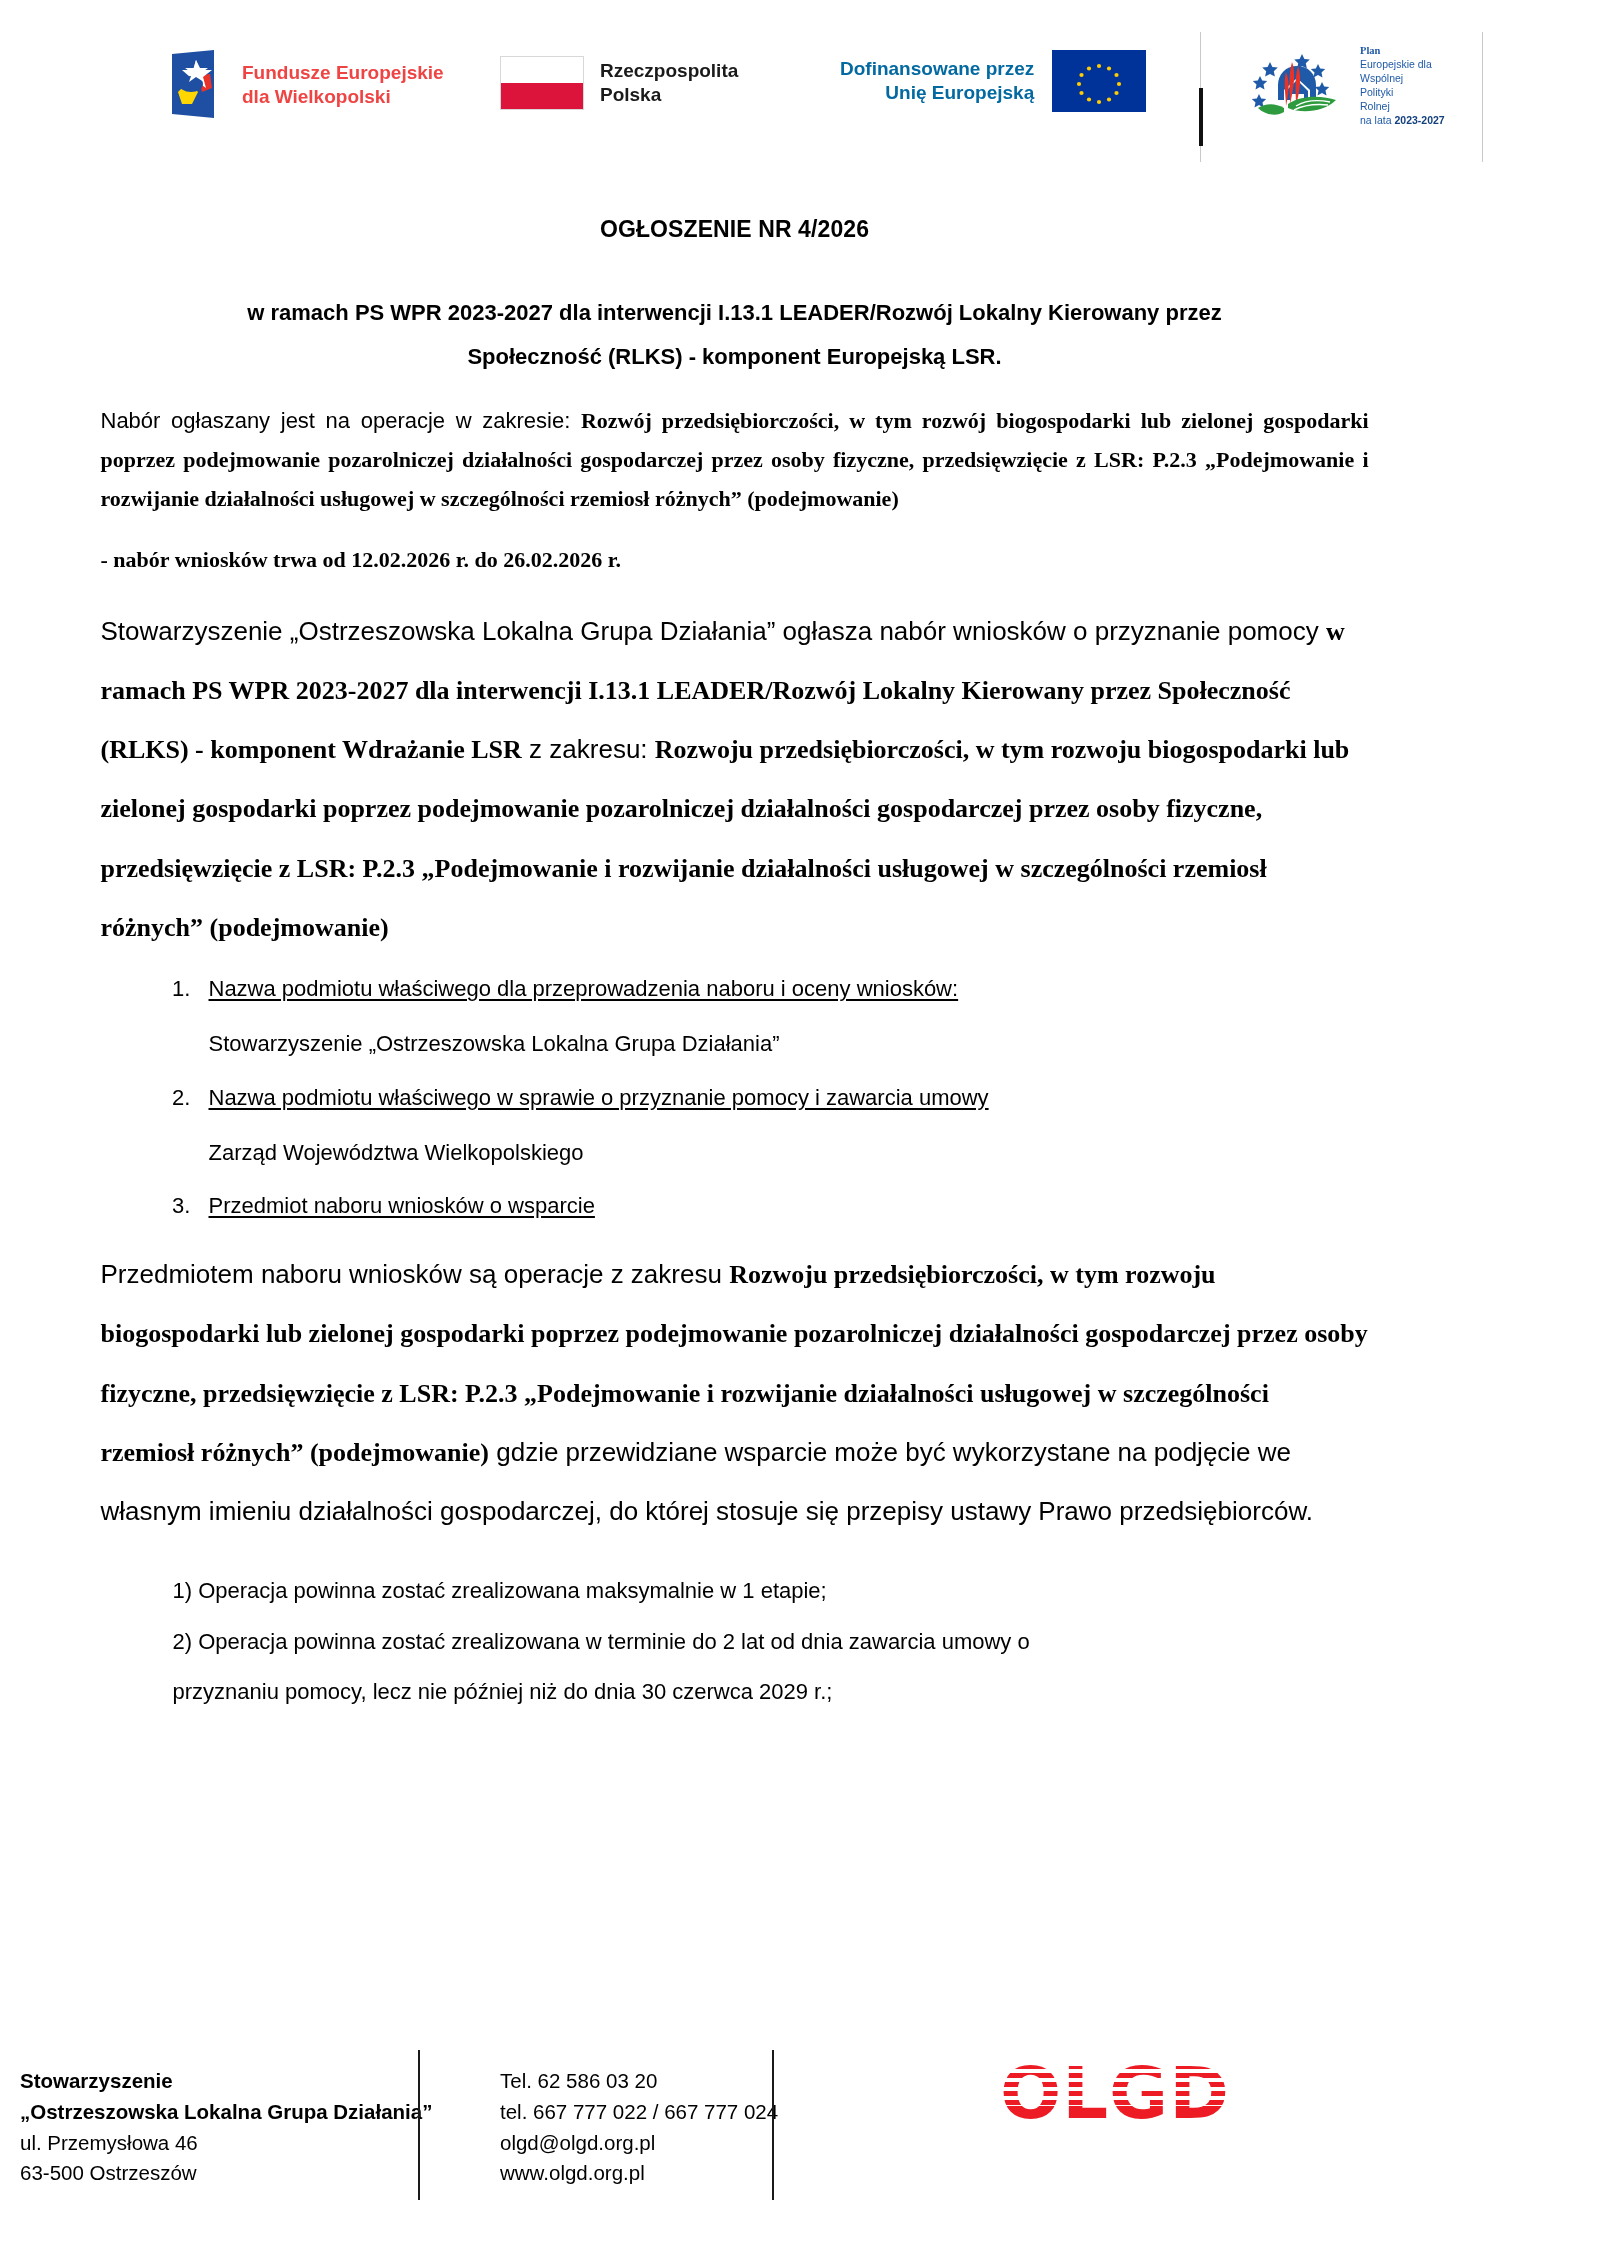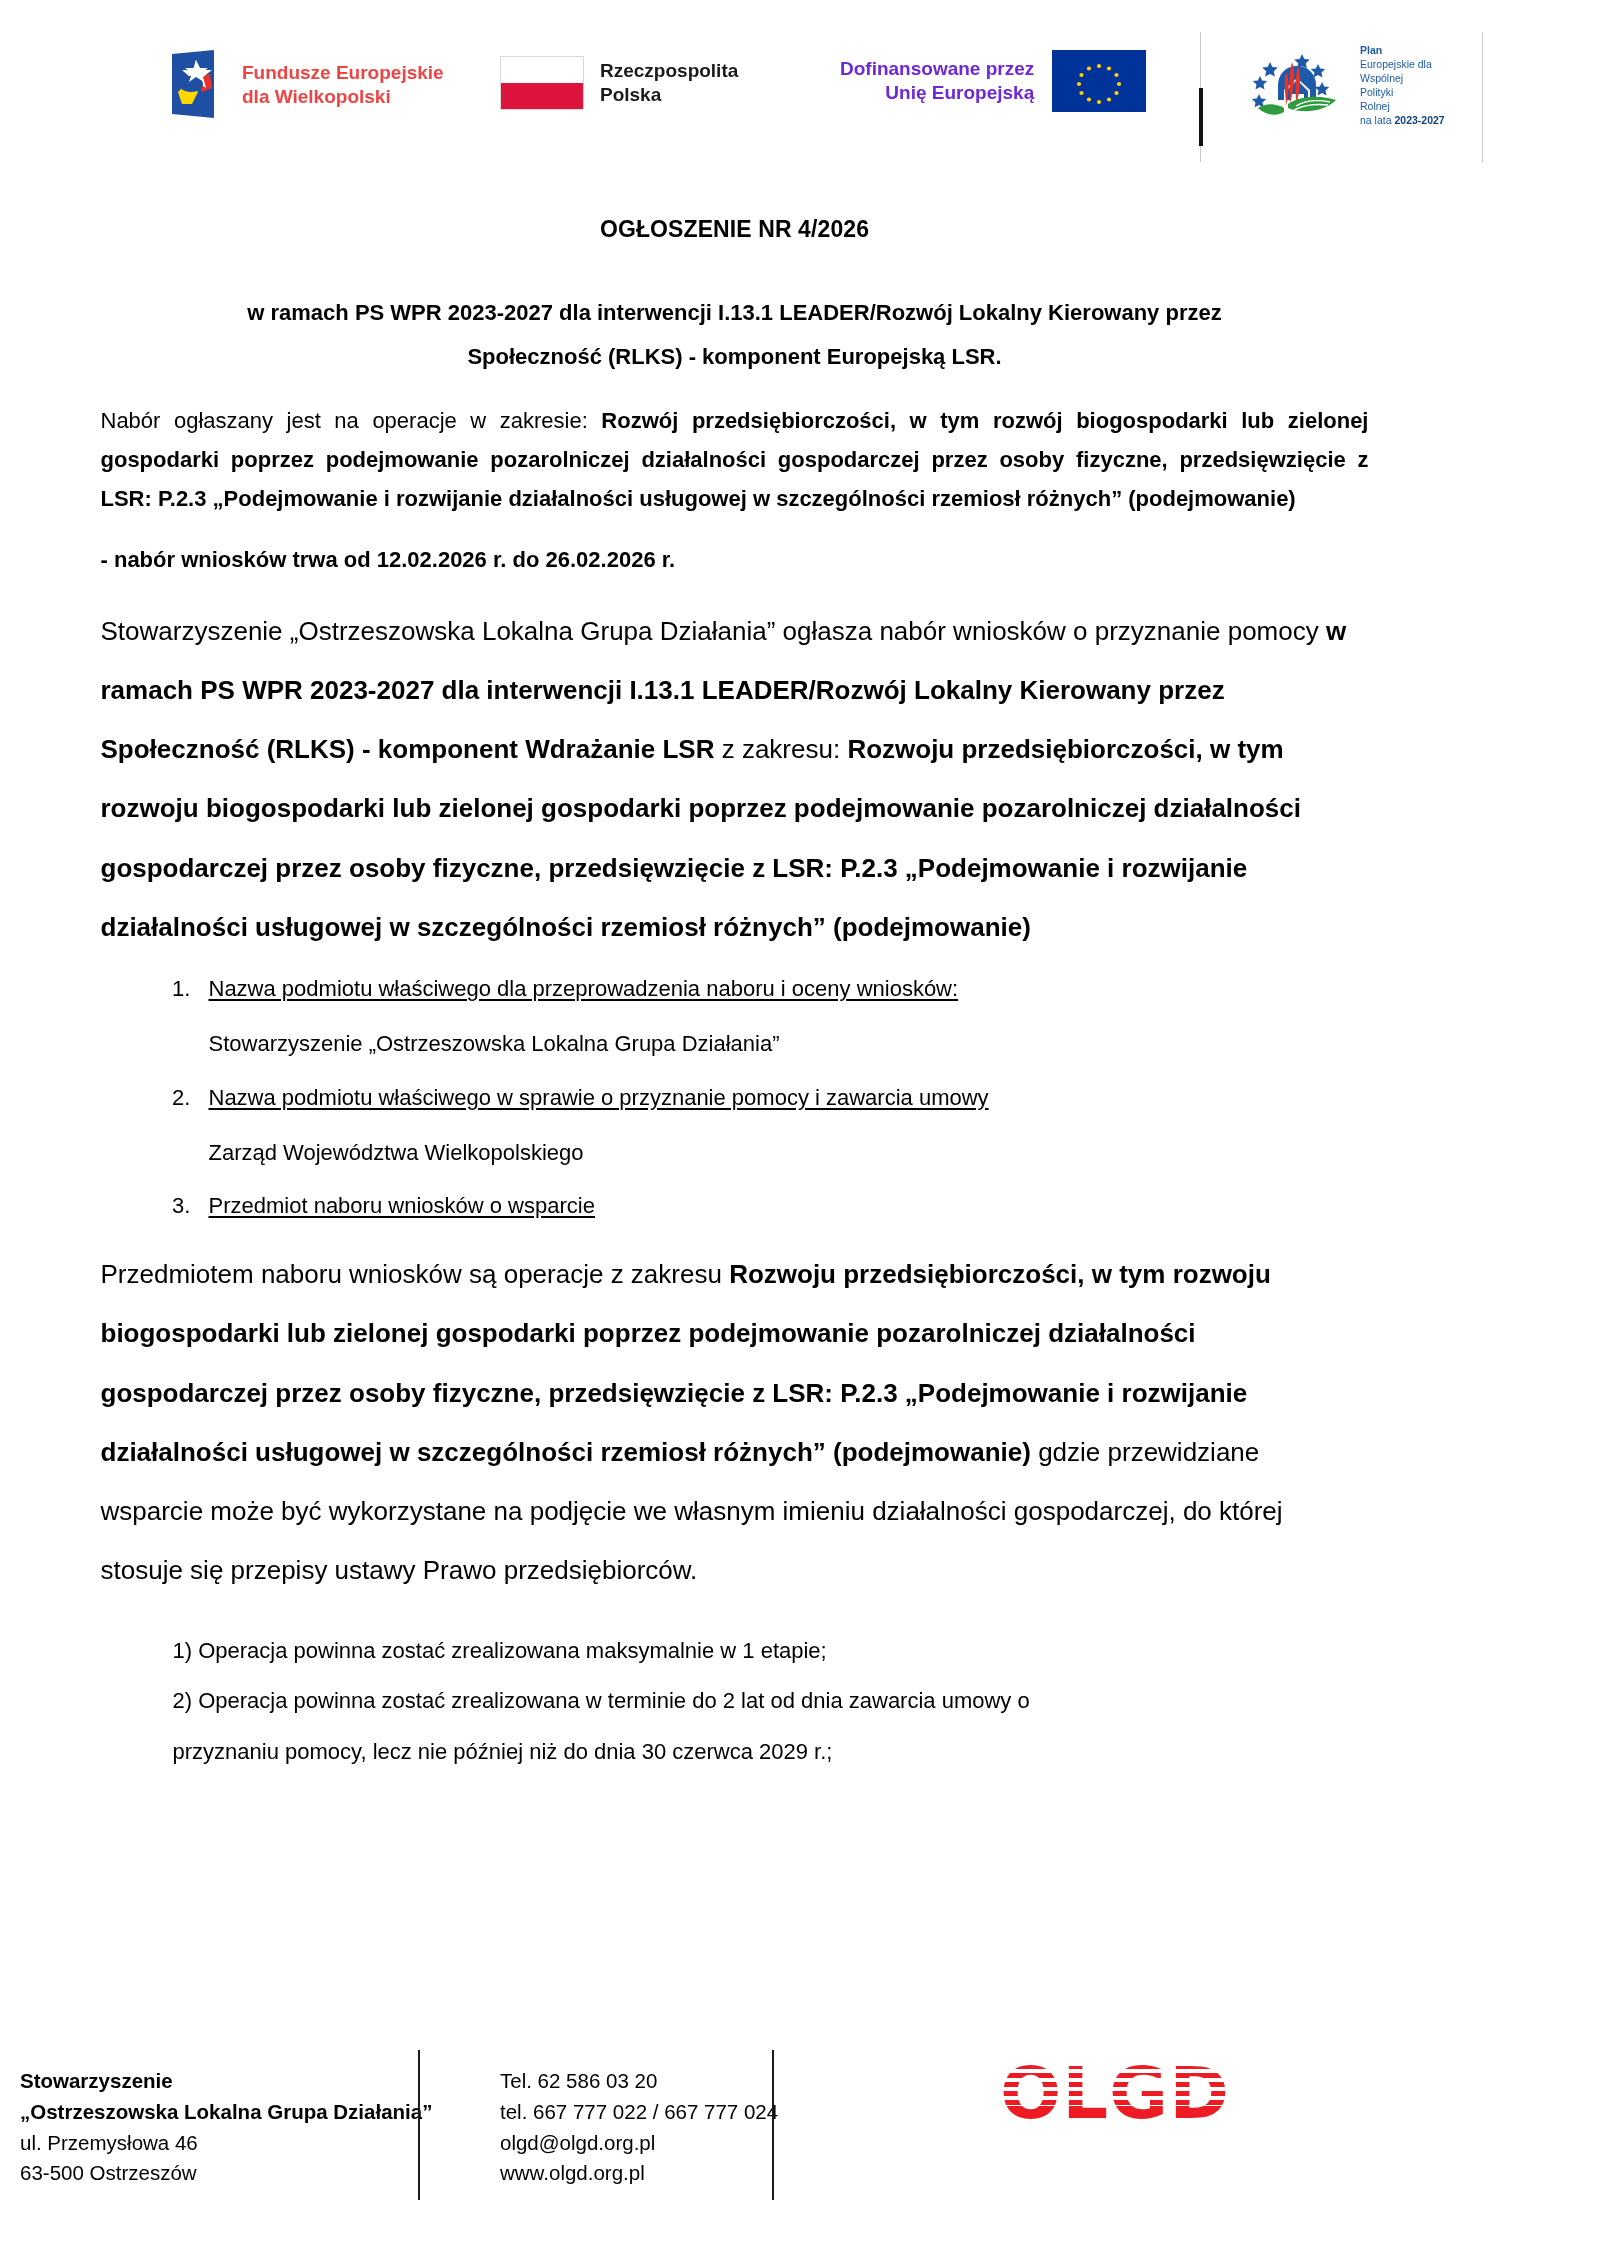--- a/index.html
+++ b/index.html
@@ -76,21 +76,21 @@
     left: 840px;
     top: 50px;
     display: flex;
     align-items: center;
     gap: 18px;
   }
   .eu-text {
     font-size: 19px;
     font-weight: bold;
     line-height: 1.24;
-    color: #6d28d9;
+    color: #0369a1;
     text-align: right;
     white-space: nowrap;
   }
   .eu-flag {
     width: 94px;
     height: 62px;
     background: #003399;
     position: relative;
   }
 
@@ -177,21 +177,21 @@
     line-height: 1.78;
     margin: 22px 0 0 0;
     text-align: justify;
   }
   p.para-loose {
     font-size: 26px;
     line-height: 2.28;
     margin: 22px 0 0 0;
     text-align: left;
   }
-  b { font-weight: bold; }
+  b { font-weight: bold; font-family: Liberation Serif, serif; }
 
   ol.main-list {
     margin: 14px 0 0 0;
     padding-left: 96px;
     font-size: 22px;
     line-height: 1.6;
   }
   ol.main-list > li {
     margin-bottom: 18px;
     padding-left: 12px;

